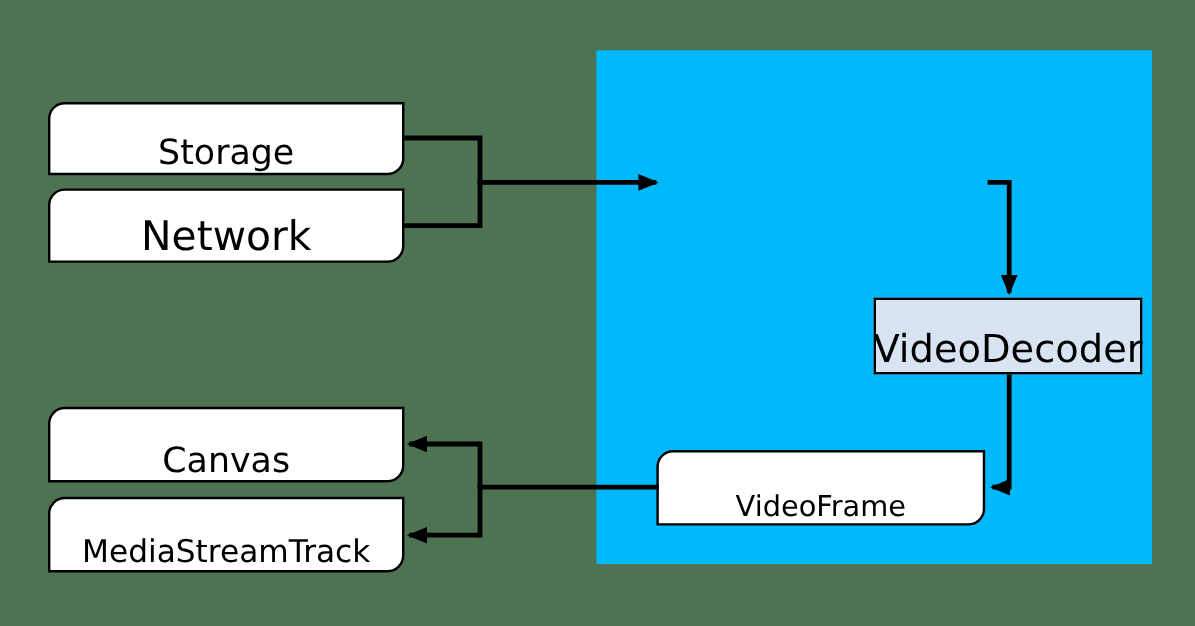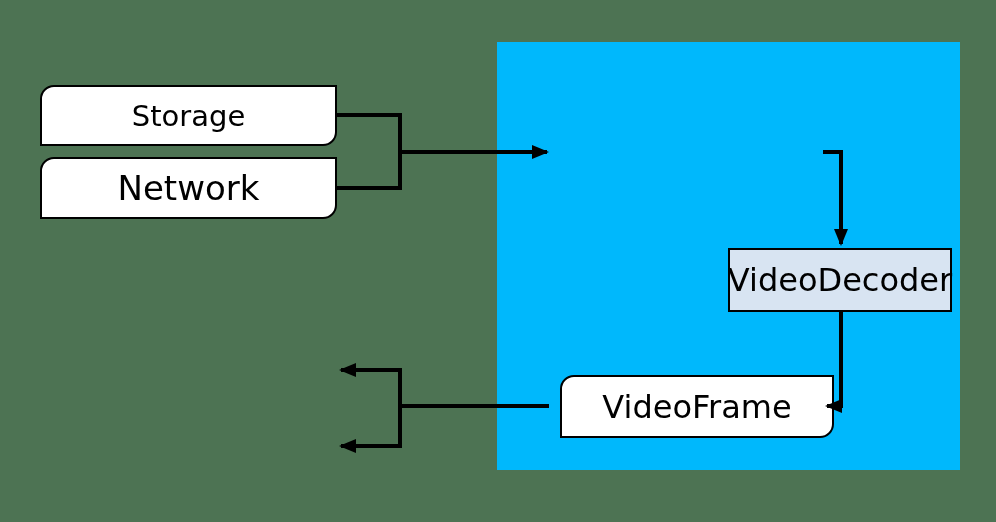--- a/index.html
+++ b/index.html
@@ -18,32 +18,32 @@
     background: var(--region, #00b8fc);
     z-index: 1;
   }
   .node {
     position: absolute;
     box-sizing: border-box;
     background: var(--node-fill, #ffffff);
     border: 2px solid var(--line, #000000);
     border-radius: 14px 0 14px 0;
     display: flex;
-    align-items: center;
+    align-items: flex-end;
     justify-content: center;
     color: #000;
     z-index: 2;
     white-space: nowrap;
   }
   .node-storage            { left:40px;  top:85px;  width:297px; height:61px; font-size:29px; }
   .node-network            { left:40px;  top:157px; width:297px; height:62px; font-size:34px; }
   .node-canvas             { left:40px;  top:339px; width:297px; height:63px; font-size:29px; }
   .node-media-stream-track { left:40px;  top:414px; width:297px; height:63px; font-size:26px; }
   .node-encoded-video-chunk{ left:549px; top:123px; width:274px; height:61px; font-size:25px; }
-  .node-video-frame        { left:560px; top:375px; width:274px; height:63px; font-size:32px; }
+  .node-video-frame        { left:547px; top:375px; width:274px; height:63px; font-size:24px; }
   .node-video-decoder      {
     left:728px; top:248px; width:224px; height:64px; font-size:32px;
     border-radius: 0;
     background: var(--decoder-fill, #d8e4f2);
   }
   #connectors {
     position: absolute;
     left:0; top:0;
     width: 996px; height: 522px;
     z-index: 3;
@@ -96,15 +96,21 @@
 
 
   <div class="node node-video-decoder">
     <span>VideoDecoder</span>
   </div>
 
   <div class="node node-video-frame">
     <span>VideoFrame</span>
   </div>
 
+  <div class="node node-canvas">
+    <span>Canvas</span>
+  </div>
 
+  <div class="node node-media-stream-track">
+    <span>MediaStreamTrack</span>
+  </div>
 
 </div>
 
 </body></html>

